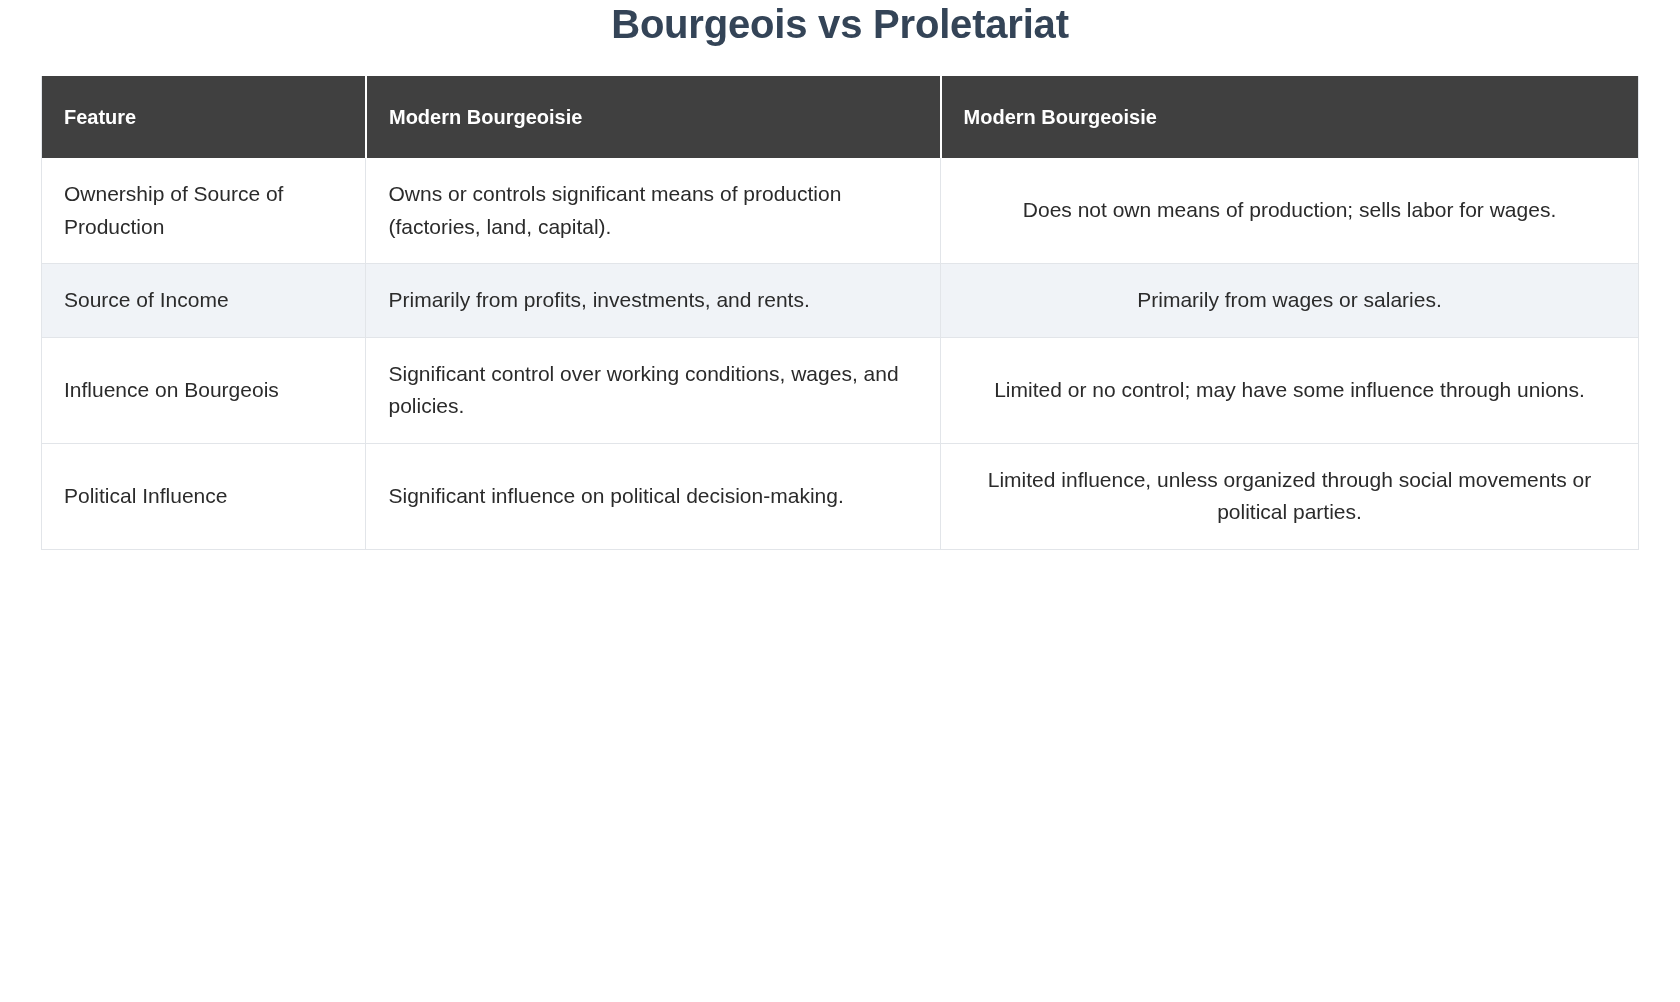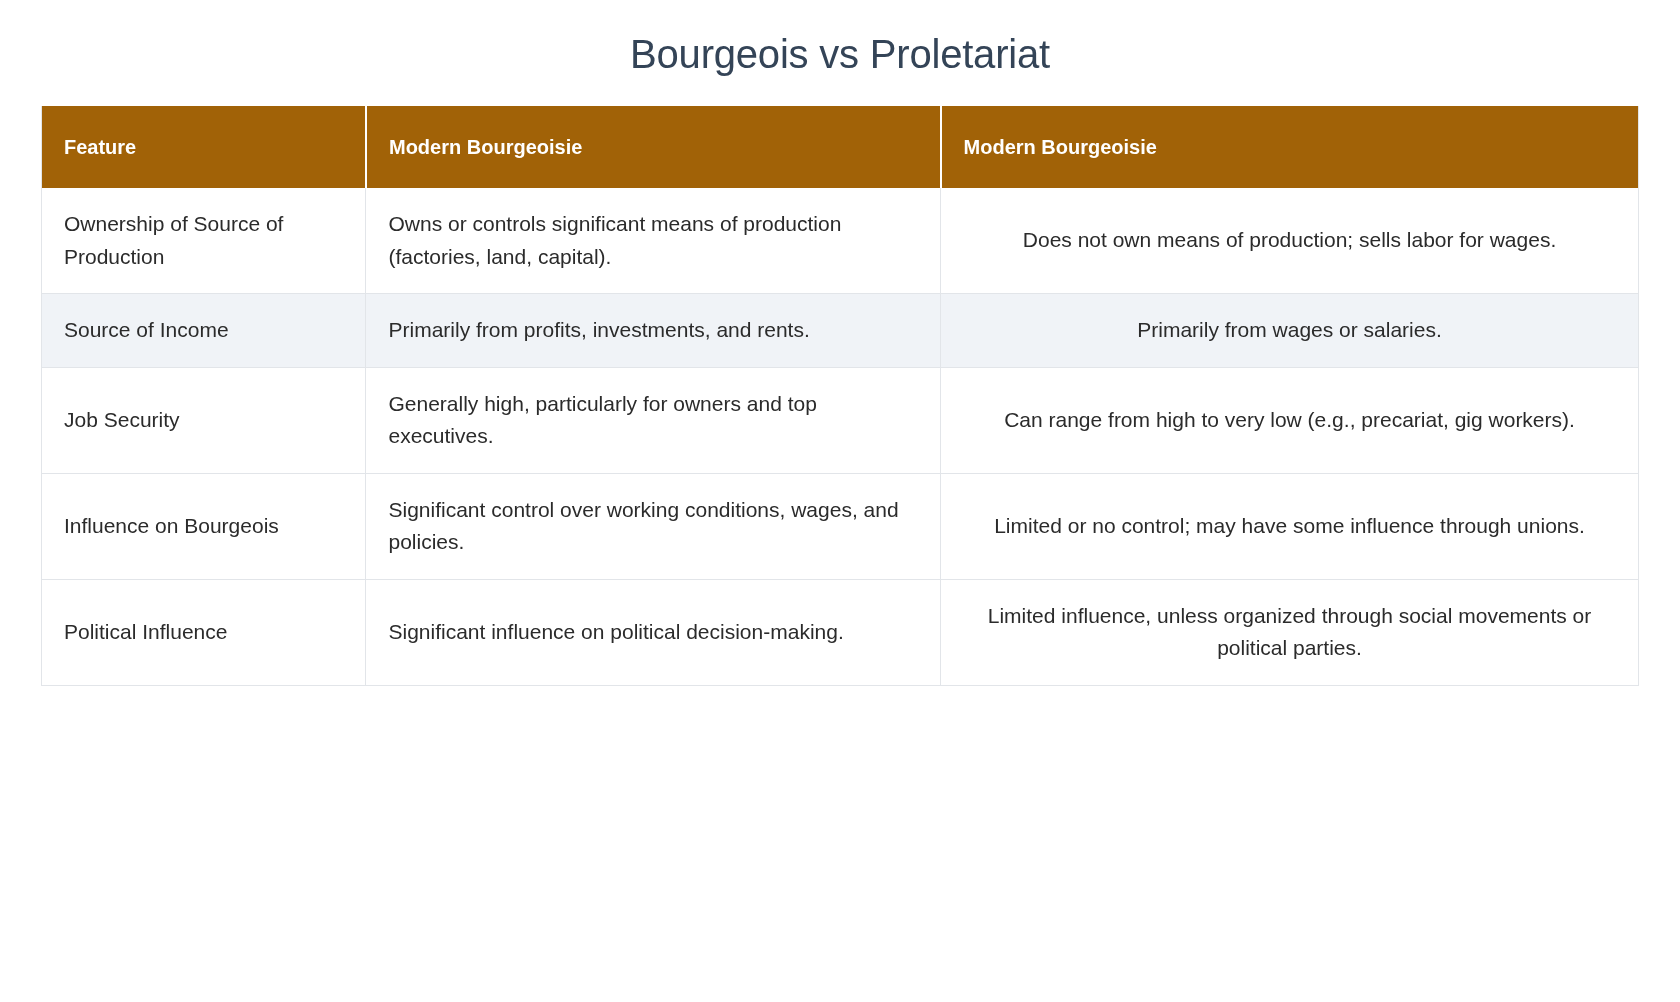--- a/index.html
+++ b/index.html
@@ -18,25 +18,24 @@
     width: 1680px;
     height: 1002px;
     box-sizing: border-box;
     padding: 0;
     position: relative;
     overflow: hidden;
   }
   .page-title {
     text-align: center;
     font-size: 40px;
-    font-weight: normal;
+    font-weight: bold;
     color: #344457;
     letter-spacing: -0.2px;
     margin: 0;
-    padding-top: 30px;
     padding-bottom: 28px;
     line-height: 1.2;
   }
   .table-wrap {
     margin: 0 41px 0 41px;
     width: 1598px;
     border: 1px solid #e2e5e9;
     border-top: none;
     box-sizing: border-box;
     background: #ffffff;
@@ -45,21 +44,21 @@
     width: 100%;
     border-collapse: collapse;
     table-layout: fixed;
     font-size: 21px;
   }
   table.cmp col.c1 { width: 20.3%; }
   table.cmp col.c2 { width: 36.0%; }
   table.cmp col.c3 { width: 43.7%; }
 
   thead th {
-    background: #a16207;
+    background: #404040;
     color: #ffffff;
     font-weight: bold;
     font-size: 20px;
     text-align: left;
     padding: 28px 22px 28px 22px;
     border-right: 2px solid #ffffff;
     vertical-align: middle;
     line-height: 1.3;
   }
   thead th:last-child { border-right: none; }
@@ -109,25 +108,20 @@
             <td class="feature-cell">Ownership of Source of Production</td>
             <td>Owns or controls significant means of production (factories, land, capital).</td>
             <td>Does not own means of production; sells labor for wages.</td>
           </tr>
           <tr class="even">
             <td class="feature-cell">Source of Income</td>
             <td>Primarily from profits, investments, and rents.</td>
             <td>Primarily from wages or salaries.</td>
           </tr>
           <tr class="odd">
-            <td class="feature-cell">Job Security</td>
-            <td>Generally high, particularly for owners and top executives.</td>
-            <td>Can range from high to very low (e.g., precariat, gig workers).</td>
-          </tr>
-          <tr class="odd">
             <td class="feature-cell">Influence on Bourgeois</td>
             <td>Significant control over working conditions, wages, and policies.</td>
             <td>Limited or no control; may have some influence through unions.</td>
           </tr>
           <tr class="odd">
             <td class="feature-cell">Political Influence</td>
             <td>Significant influence on political decision-making.</td>
             <td>Limited influence, unless organized through social movements or political parties.</td>
           </tr>
         </tbody>

